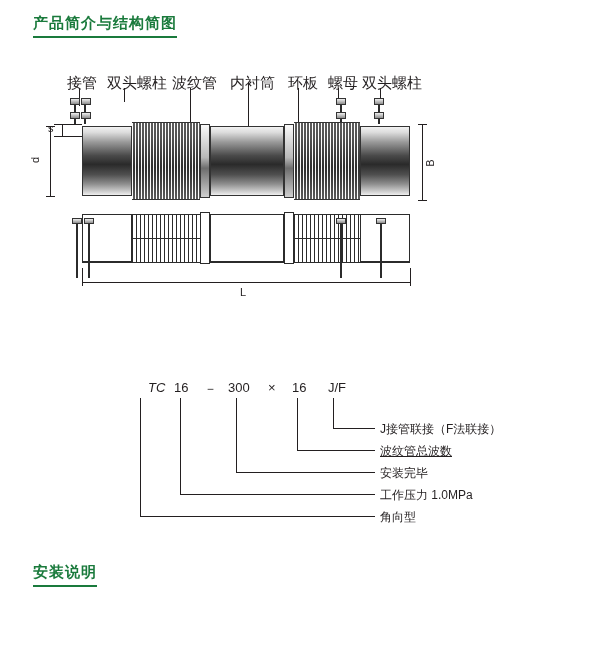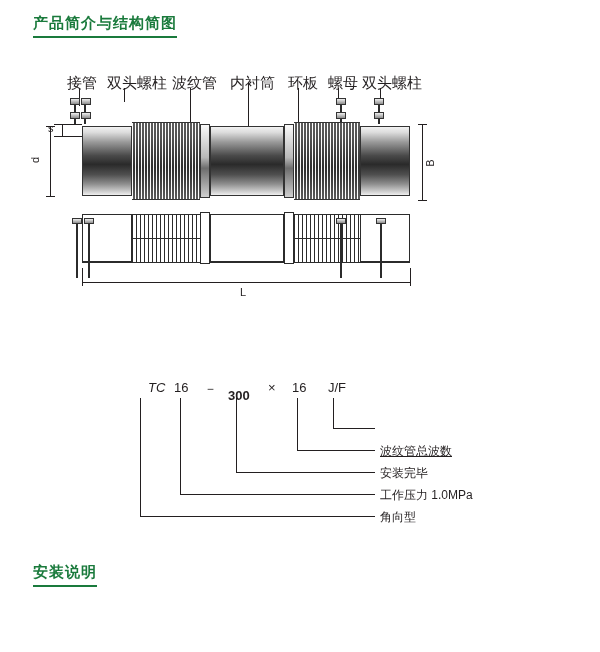--- a/index.html
+++ b/index.html
@@ -257,37 +257,38 @@
     <div class="vline" style="left:42px; top:206px; height:18px;"></div>
     <div class="vline" style="left:370px; top:206px; height:18px;"></div>
     <div class="dimtext" style="left:200px; top:224px;">L</div>
   </div>
 
 
   <div id="figure2">
     <div class="code-tok" style="left:108px; top:0px;font-style:italic;">TC</div>
     <div class="code-tok" style="left:134px; top:0px;">16</div>
     <div class="code-tok" style="left:164px; top:0px;">－</div>
-    <div class="code-tok" style="left:188px; top:8px;font-weight:bold;">300</div>
+    <div class="code-tok" style="left:188px; top:0px;">300</div>
     <div class="code-tok" style="left:228px; top:0px;">×</div>
     <div class="code-tok" style="left:252px; top:0px;">16</div>
     <div class="code-tok" style="left:288px; top:0px;">J/F</div>
 
     <div class="vline" style="left:293px; top:18px; height:30px;"></div>
     <div class="vline" style="left:257px; top:18px; height:52px;"></div>
     <div class="vline" style="left:196px; top:18px; height:74px;"></div>
     <div class="vline" style="left:140px; top:18px; height:96px;"></div>
     <div class="vline" style="left:100px; top:18px; height:118px;"></div>
 
     <div class="hline" style="left:293px; top:48px;  width:42px;"></div>
     <div class="hline" style="left:257px; top:70px;  width:78px;"></div>
     <div class="hline" style="left:196px; top:92px;  width:139px;"></div>
     <div class="hline" style="left:140px; top:114px; width:195px;"></div>
     <div class="hline" style="left:100px; top:136px; width:235px;"></div>
 
+    <div class="leg-text" style="left:340px; top:41px;">J接管联接（F法联接）</div>
     <div class="leg-text" style="left:340px; top:63px;text-decoration:underline;">波纹管总波数</div>
     <div class="leg-text" style="left:340px; top:85px;">安装完毕</div>
     <div class="leg-text" style="left:340px; top:107px;">工作压力 1.0MPa</div>
     <div class="leg-text" style="left:340px; top:129px;">角向型</div>
   </div>
 
   <div class="sec-head" id="head-3">
     <span>安装说明</span>
     <span class="ul"></span>
   </div>

